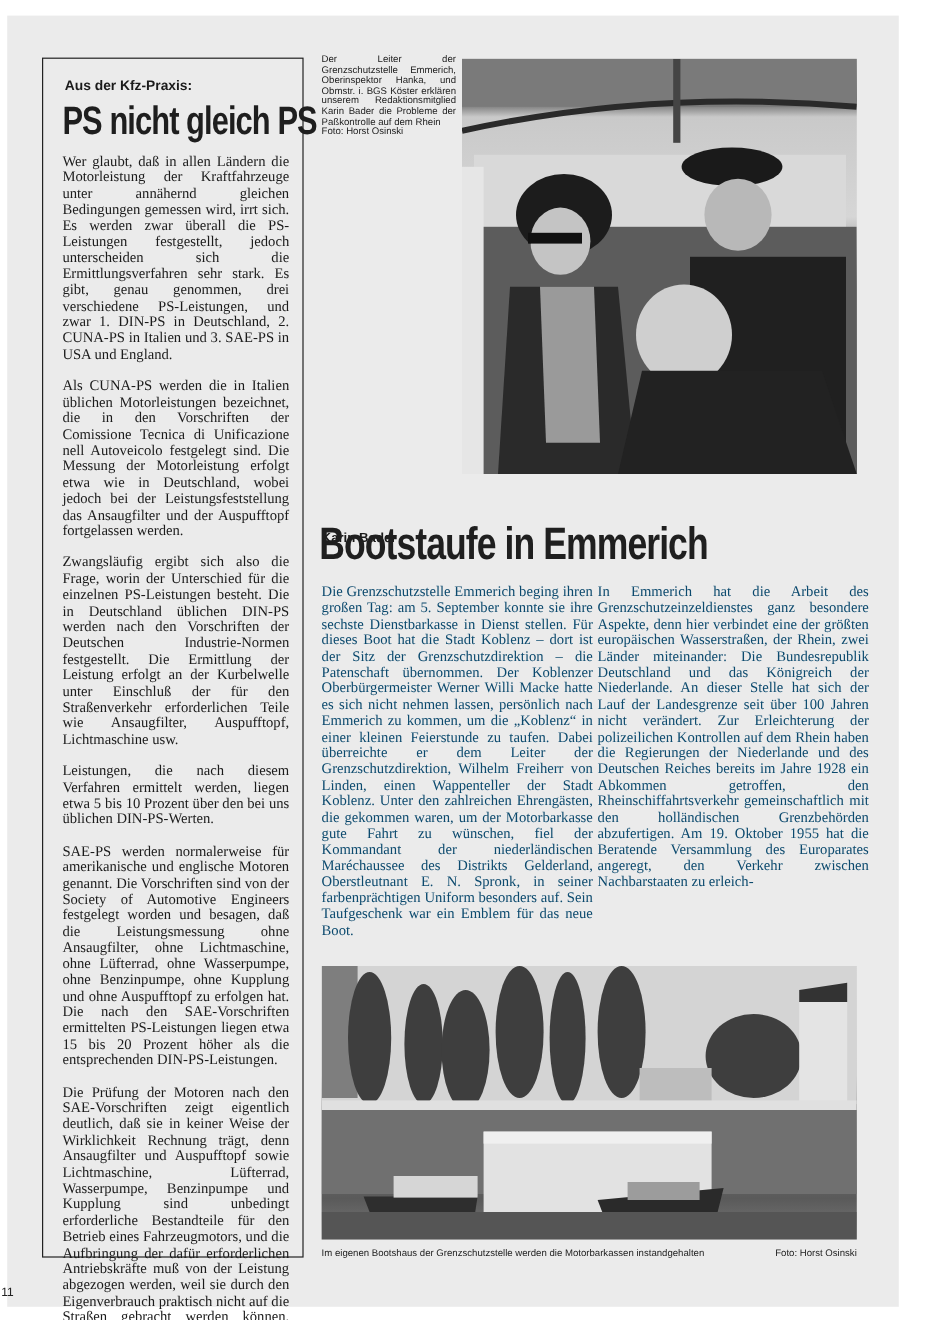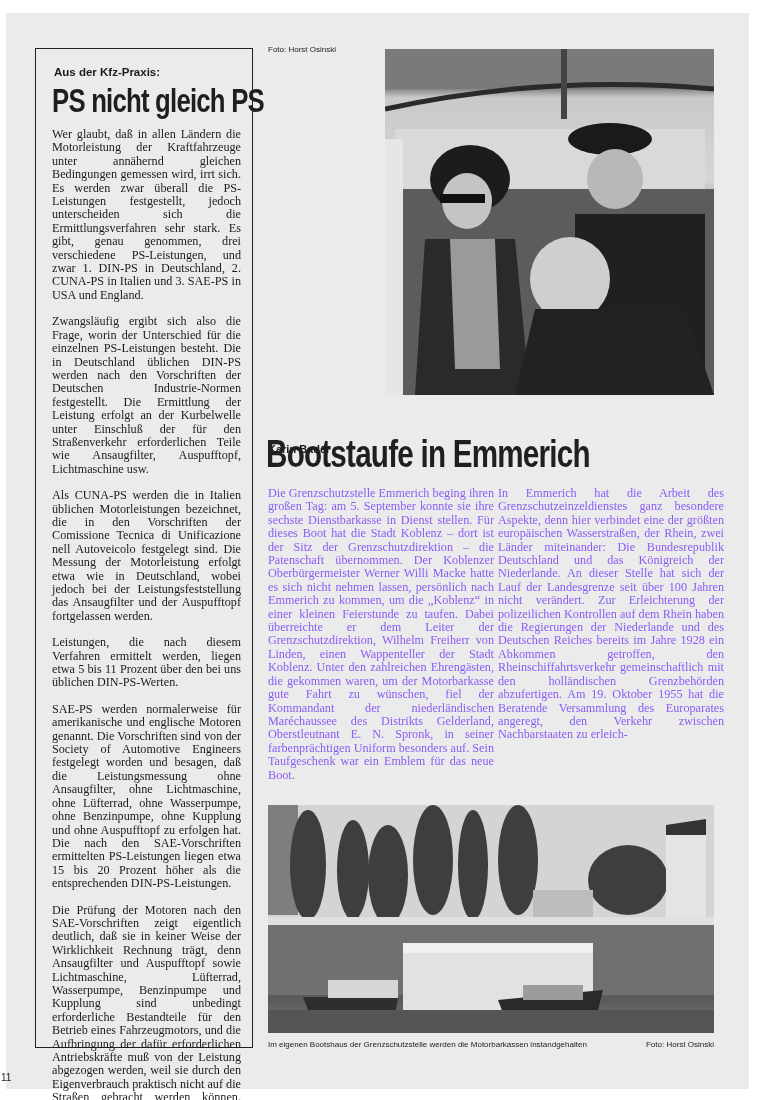--- a/index.html
+++ b/index.html
@@ -10,47 +10,48 @@
   .box-title{position:absolute;left:52px;top:82px;font-family:"Liberation Sans",sans-serif;font-weight:bold;font-size:33px;color:#1e1e1e;letter-spacing:-1px;transform:scaleX(0.78);transform-origin:left top;white-space:nowrap;}
   .box-text{position:absolute;left:52px;width:190px;font-family:"Liberation Serif",serif;font-size:12.2px;line-height:13.4px;color:#1b1b1b;text-align:justify;}
   .box-text p{margin:0 1px 13px 0;}
   .pagenum{position:absolute;left:1px;top:1036px;font-family:"Liberation Sans",sans-serif;font-weight:normal;font-size:10px;color:#222;margin-top:36px;}
   .caption1{position:absolute;left:268px;top:46px;width:112px;font-family:"Liberation Sans",sans-serif;font-size:8px;line-height:8.6px;color:#222;text-align:justify;}
   .photo{position:absolute;overflow:hidden;}
   .photo1{left:385px;top:49px;width:329px;height:346px;background:linear-gradient(180deg,#8f8f8f 0%,#5b5b5b 10%,#c9c9c9 14%,#d6d6d6 38%,#6a6a6a 55%,#3a3a3a 100%);}
   .photo2{left:268px;top:805px;width:446px;height:228px;background:linear-gradient(180deg,#d8d8d8 0%,#cfcfcf 40%,#8a8a8a 52%,#6e6e6e 70%,#5a5a5a 85%,#7a7a7a 100%);}
   .byline{position:absolute;left:268px;top:420px;font-family:"Liberation Sans",sans-serif;font-weight:bold;font-size:11px;color:#1a1a1a;margin-top:23px;}
   .headline{position:absolute;left:266px;top:433px;font-family:"Liberation Sans",sans-serif;font-weight:bold;font-size:38px;color:#1f1f1f;letter-spacing:-1px;transform:scaleX(0.78);transform-origin:left top;white-space:nowrap;}
-  .col{position:absolute;width:226px;font-family:"Liberation Serif",serif;font-size:12.2px;line-height:13.4px;color:#8b5cf6;text-align:justify;}
+  .col{position:absolute;width:226px;font-family:"Liberation Serif",serif;font-size:12.2px;line-height:13.4px;color:#0c4a6e;text-align:justify;}
   .col p{margin:0 0 13px 0;}
   .col p.tight{margin-bottom:0;}
   .caption2{position:absolute;left:268px;top:1040px;width:446px;display:flex;justify-content:space-between;font-family:"Liberation Sans",sans-serif;font-size:8px;color:#222;}
 </style>
 </head>
 <body>
 
 <div class="page"></div>
 
 <div class="box"></div>
 <div class="kicker">Aus der Kfz-Praxis:</div>
 <div class="box-title">PS nicht gleich PS</div>
 
 <div class="box-text" style="top:128px;">
   <p>Wer glaubt, daß in allen Ländern die Motorleistung der Kraftfahrzeuge unter annähernd gleichen Bedingungen gemessen wird, irrt sich. Es werden zwar überall die PS-Leistungen festgestellt, jedoch unterscheiden sich die Ermittlungsverfahren sehr stark. Es gibt, genau genommen, drei verschiedene PS-Leistungen, und zwar 1. DIN-PS in Deutschland, 2. CUNA-PS in Italien und 3. SAE-PS in USA und England.</p>
+  <p>Als CUNA-PS werden die in Italien üblichen Motorleistungen bezeichnet, die in den Vorschriften der Comissione Tecnica di Unificazione nell Autoveicolo festgelegt sind. Die Messung der Motorleistung erfolgt etwa wie in Deutschland, wobei jedoch bei der Leistungsfeststellung das Ansaugfilter und der Auspufftopf fortgelassen werden.</p>
   <p>Zwangsläufig ergibt sich also die Frage, worin der Unterschied für die einzelnen PS-Leistungen besteht. Die in Deutschland üblichen DIN-PS werden nach den Vorschriften der Deutschen Industrie-Normen festgestellt. Die Ermittlung der Leistung erfolgt an der Kurbelwelle unter Einschluß der für den Straßenverkehr erforderlichen Teile wie Ansaugfilter, Auspufftopf, Lichtmaschine usw.</p>
-  <p>Als CUNA-PS werden die in Italien üblichen Motorleistungen bezeichnet, die in den Vorschriften der Comissione Tecnica di Unificazione nell Autoveicolo festgelegt sind. Die Messung der Motorleistung erfolgt etwa wie in Deutschland, wobei jedoch bei der Leistungsfeststellung das Ansaugfilter und der Auspufftopf fortgelassen werden.</p>
-  <p>Leistungen, die nach diesem Verfahren ermittelt werden, liegen etwa 5 bis 11 Prozent über den bei uns üblichen DIN-PS-Werten.</p>
+  <p>Leistungen, die nach diesem Verfahren ermittelt werden, liegen etwa 5 bis 10 Prozent über den bei uns üblichen DIN-PS-Werten.</p>
   <p>SAE-PS werden normalerweise für amerikanische und englische Motoren genannt. Die Vorschriften sind von der Society of Automotive Engineers festgelegt worden und besagen, daß die Leistungsmessung ohne Ansaugfilter, ohne Lichtmaschine, ohne Lüfterrad, ohne Wasserpumpe, ohne Benzinpumpe, ohne Kupplung und ohne Auspufftopf zu erfolgen hat. Die nach den SAE-Vorschriften ermittelten PS-Leistungen liegen etwa 15 bis 20 Prozent höher als die entsprechenden DIN-PS-Leistungen.</p>
   <p style="margin-bottom:0;">Die Prüfung der Motoren nach den SAE-Vorschriften zeigt eigentlich deutlich, daß sie in keiner Weise der Wirklichkeit Rechnung trägt, denn Ansaugfilter und Auspufftopf sowie Lichtmaschine, Lüfterrad, Wasserpumpe, Benzinpumpe und Kupplung sind unbedingt erforderliche Bestandteile für den Betrieb eines Fahrzeugmotors, und die Aufbringung der dafür erforderlichen Antriebskräfte muß von der Leistung abgezogen werden, weil sie durch den Eigenverbrauch praktisch nicht auf die Straßen gebracht werden können. Oder anders ausgedrückt: SAE-PS sind Brutto-PS, während DIN-PS Netto-PS entsprechen.</p>
 
 </div>
 
 <div class="pagenum">11</div>
 
 <div class="caption1">
+  <div>Der Leiter der Grenzschutzstelle Emmerich, Oberinspektor Hanka, und Obmstr. i. BGS Köster erklären unserem Redaktionsmitglied Karin Bader die Probleme der Paßkontrolle auf dem Rhein</div>
   <div>Foto: Horst Osinski</div>
 </div>
 
 <div class="photo photo1">
   <svg width="329" height="346" viewBox="0 0 329 346">
     <rect x="0" y="0" width="329" height="40" fill="#7a7a7a"></rect>
     <path d="M0 60 Q160 25 329 40" stroke="#2a2a2a" stroke-width="5" fill="none"></path>
     <rect x="176" y="0" width="6" height="70" fill="#444"></rect>
     <rect x="10" y="80" width="310" height="80" fill="#d9d9d9"></rect>
     <rect x="0" y="140" width="329" height="206" fill="#5c5c5c"></rect>

